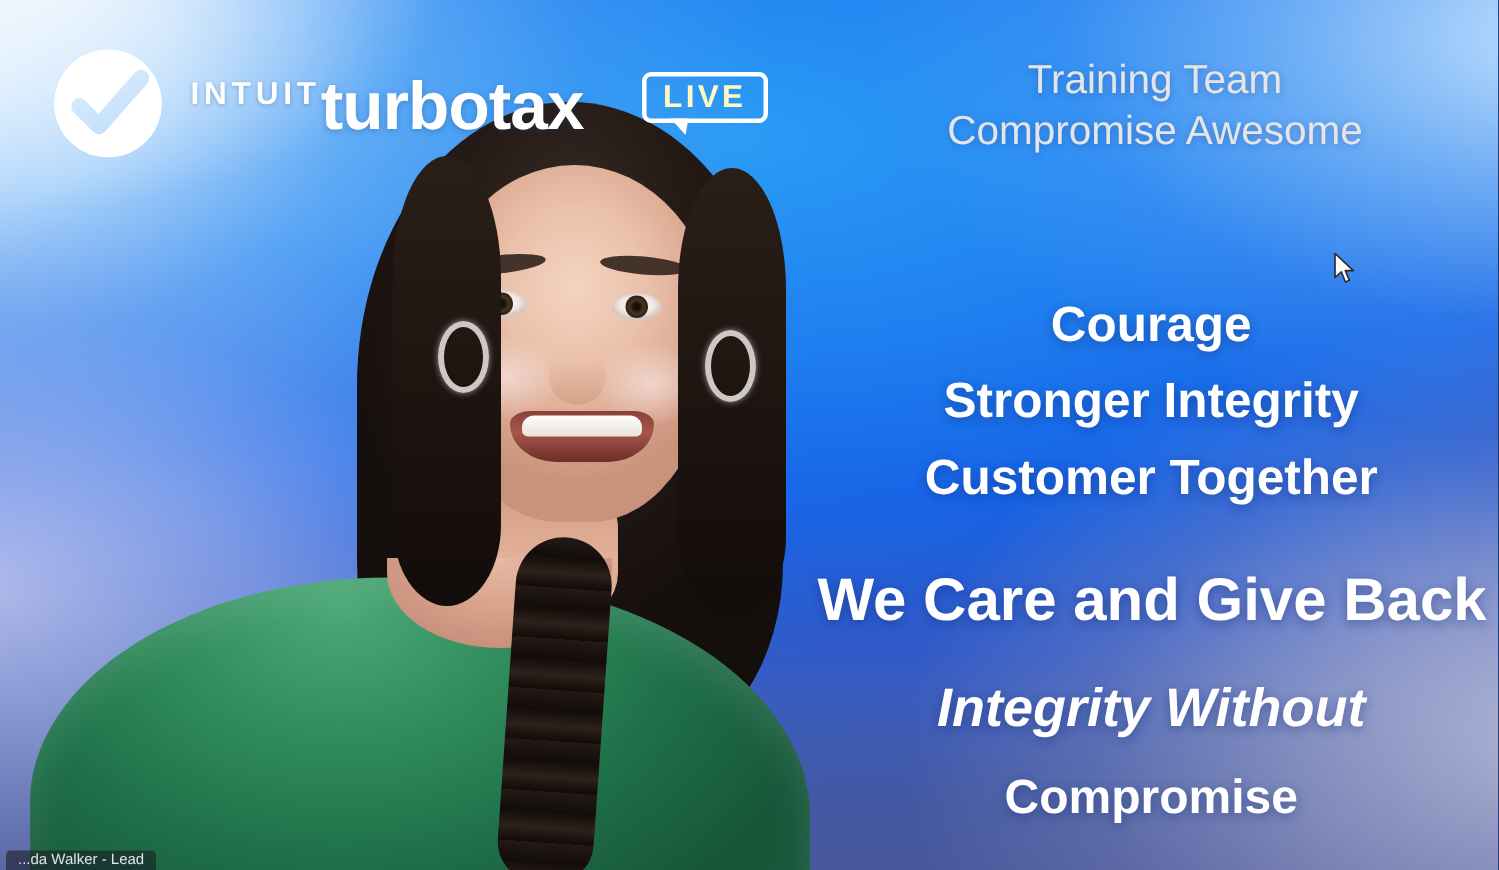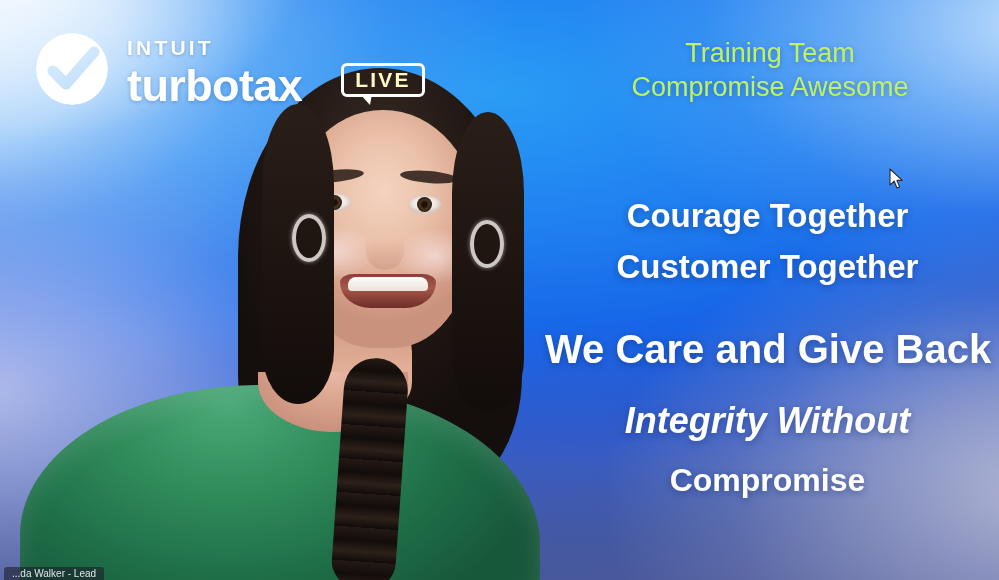--- a/index.html
+++ b/index.html
@@ -203,21 +203,21 @@
   
   .logo-lockup {
     position: absolute;
     left: 33px;
     top: 30px;
     display: flex;
     align-items: center;
     gap: 16px;
   }
   .logo-check { width: 78px; height: 78px; flex: 0 0 auto; }
-  .logo-words { display: flex; flex-direction: column; line-height: 1; }
+  .logo-words { display: flex; line-height: 1; }
   .logo-intuit {
     font-size: 30px;
     font-weight: 700;
     letter-spacing: 3.2px;
     color: #ffffff;
     text-transform: lowercase;
     font-variant: small-caps;
     text-shadow: 0 1px 3px rgba(20,60,130,0.30);
   }
   .logo-row2 { display: flex; align-items: flex-start; gap: 13px; margin-top: 3px; }
@@ -250,21 +250,21 @@
     border-top: 11px solid #ffffff;
   }
 
   
   .headline {
     position: absolute;
     left: 560px;
     top: 36px;
     width: 420px;
     text-align: center;
-    color: #bef264;
+    color: #e5e5e5;
     font-size: 27px;
     font-weight: 400;
     line-height: 1.26;
     text-shadow: 0 1px 5px rgba(25,60,140,0.35);
   }
   .headline div { white-space: nowrap; }
 
   .values {
     position: absolute;
     left: 545px;
@@ -360,21 +360,22 @@
       </span>
     </span>
   </div>
 
   <div class="headline">
     <div>Training Team</div>
     <div>Compromise Awesome</div>
   </div>
 
   <div class="values">
-    <div class="v-line v2">Courage Together</div>
+    <div class="v-line v1">Courage</div>
+    <div class="v-line v2">Stronger Integrity</div>
     <div class="v-line v3">Customer Together</div>
     <div class="v-line v4">We Care and Give Back</div>
     <div class="v-line v5">Integrity Without</div>
     <div class="v-line v6">Compromise</div>
   </div>
 
   <div class="name-label">...da Walker - Lead</div>
 
   <span class="cursor">
     <svg viewBox="0 0 16 22" width="16" height="22" aria-hidden="true">

